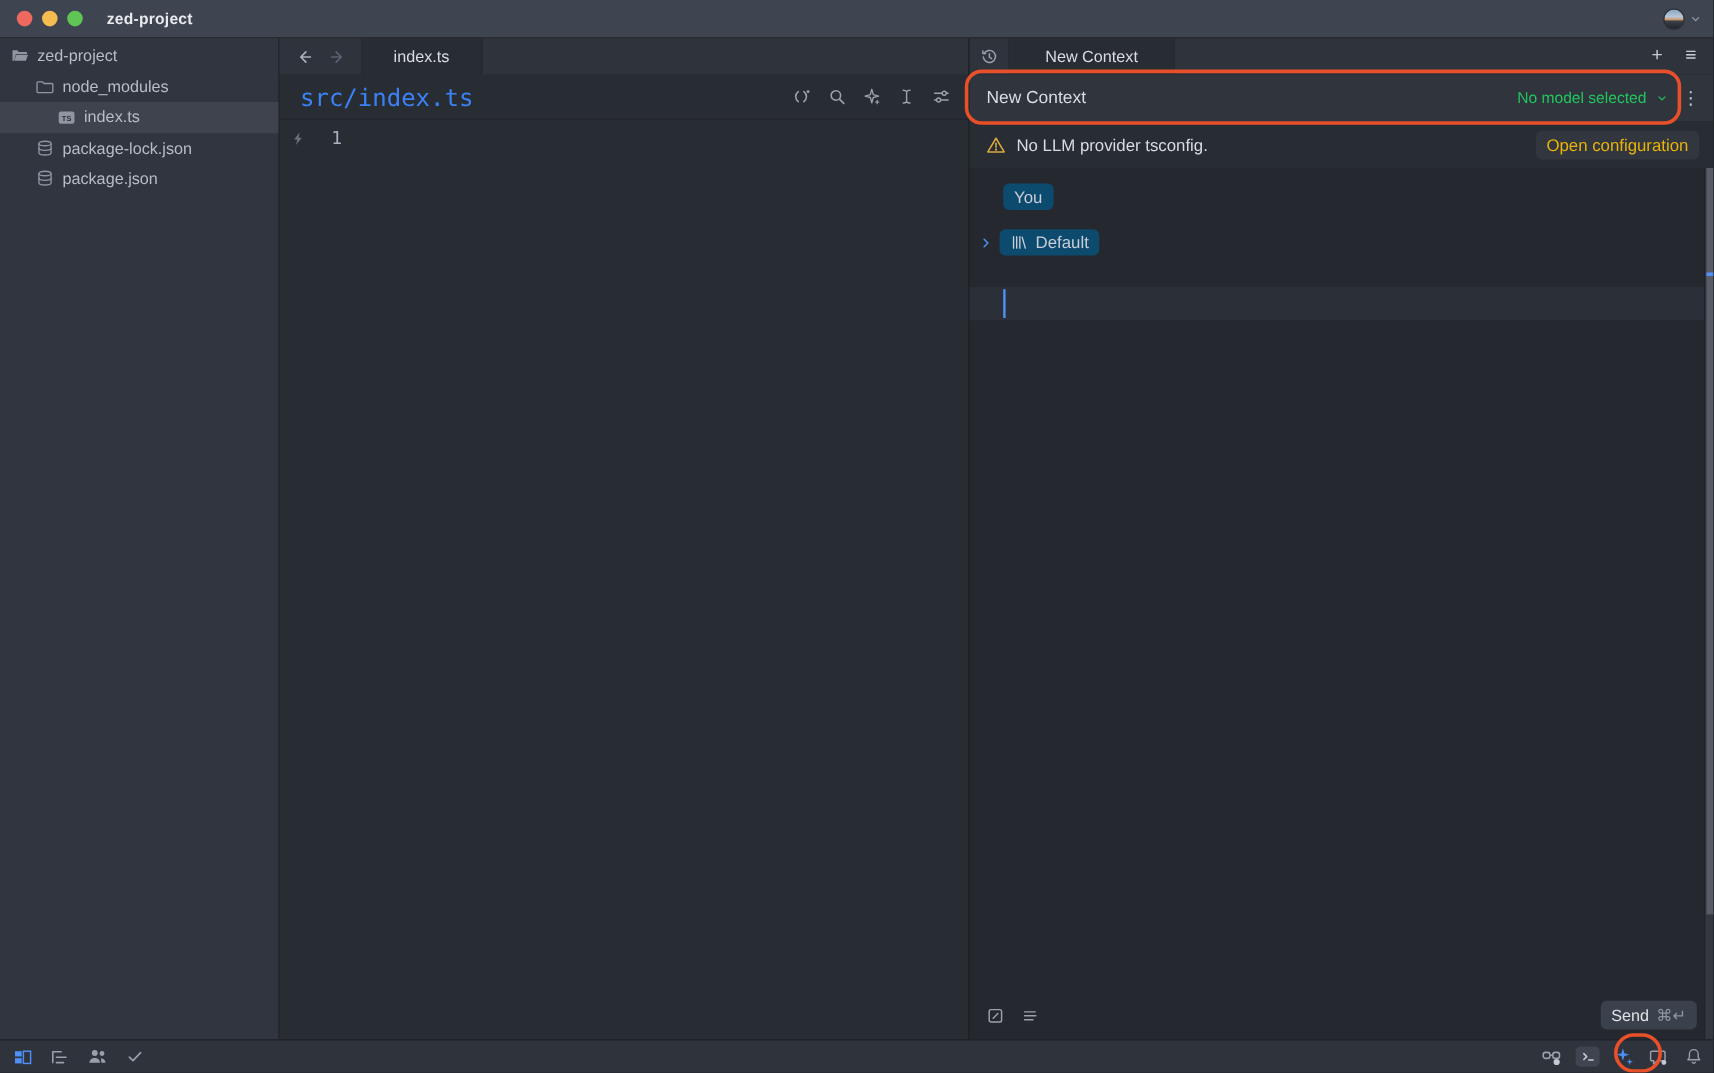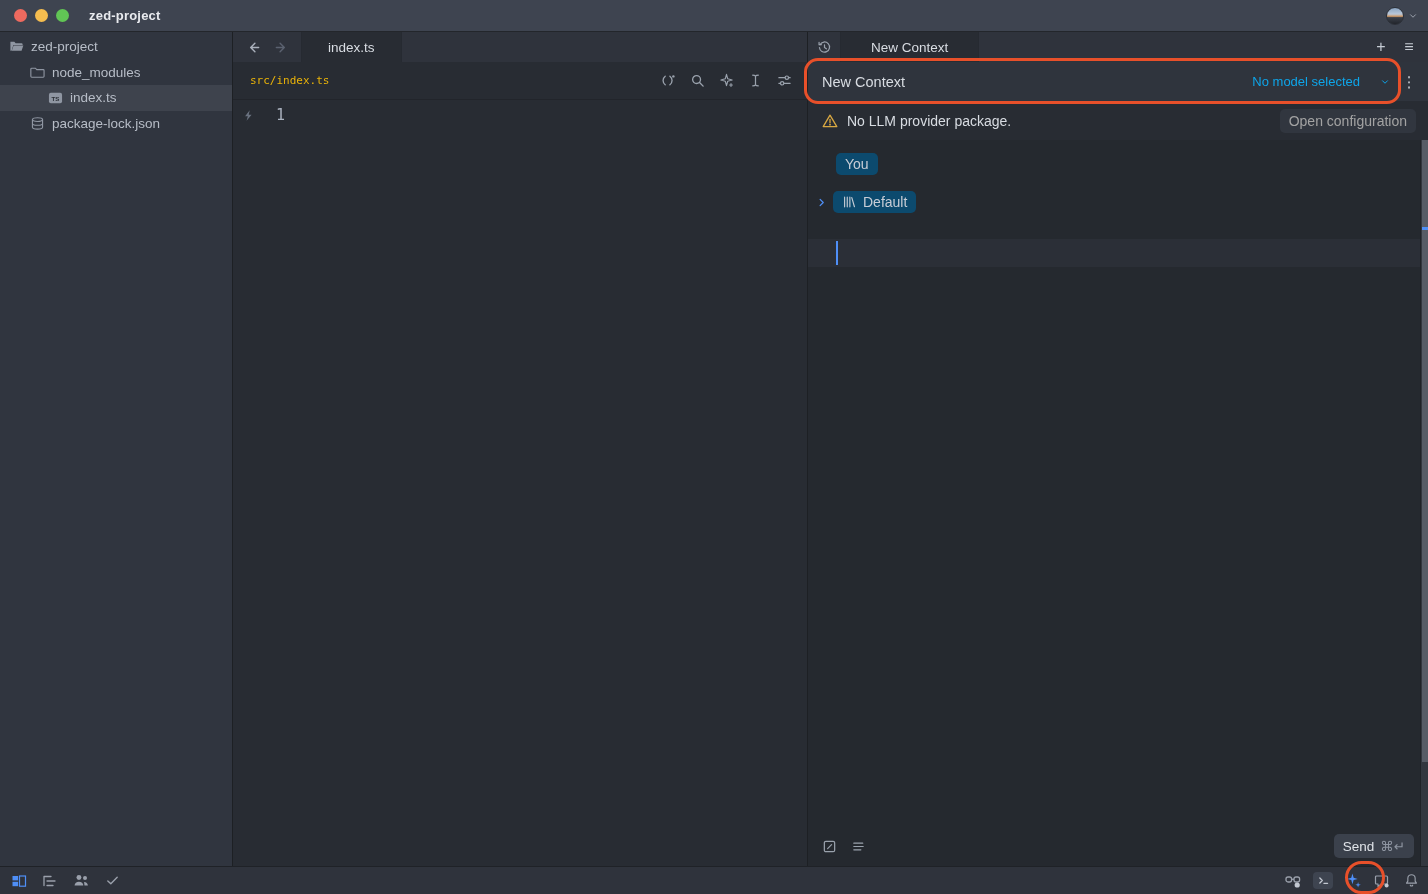--- a/index.html
+++ b/index.html
@@ -33,45 +33,45 @@
 
   
   .editor { width:574px; height:100%; display:flex; flex-direction:column; background:#282c33; }
   .tabbar { height:30px; background:#2f333c; display:flex; align-items:stretch; flex:0 0 auto; }
   .navbtns { display:flex; align-items:center; gap:6px; padding:0 9px; border-right:1px solid #262a31; }
   .icon-btn { display:flex; align-items:center; justify-content:center; width:22px; height:22px; color:#aab1bc; border-radius:4px; }
   .icon-btn.disabled { color:#5b6270; }
   .tab { display:flex; align-items:center; padding:0 26px; font-size:13.5px; color:#8f96a2; border-right:1px solid #262a31; }
   .tab.active { background:#282c33; color:#d9dde3; }
   .toolbar { height:38px; display:flex; align-items:center; padding:0 12px; border-bottom:1px solid #22252b; flex:0 0 auto; }
-  .breadcrumb { color:#eab308; font-size:11px; padding:3px 5px; border-radius:4px; }
+  .breadcrumb { color:#3b82f6; font-size:20px; padding:3px 5px; border-radius:4px; }
   .toolbar-icons { margin-left:auto; display:flex; align-items:center; gap:7px; }
   .toolbar-icons .icon-btn { color:#9aa2ad; }
   .editor-body { position:relative; flex:1; }
   .gutter-flash { position:absolute; left:9px; top:8px; color:#6a7280; }
   .line-num { position:absolute; left:0; top:6px; width:52px; text-align:right; color:#a9b1be; font-size:15px; }
 
   
   .assistant { width:621px; height:100%; background:#25292f; border-left:1px solid #1d2024; display:flex; flex-direction:column; }
   .assistant .tabbar { border-bottom:none; }
   .hist-btn { display:flex; align-items:center; justify-content:center; width:33px; color:#9aa2ad; border-right:1px solid #262a31; }
   .a-tab { display:flex; align-items:center; padding:0 30px; font-size:13.5px; background:#282c33; color:#d9dde3; border-right:1px solid #262a31; }
   .tabbar-right { margin-left:auto; display:flex; align-items:center; gap:6px; padding-right:8px; }
   .glyph-btn { width:22px; height:22px; display:flex; align-items:center; justify-content:center; color:#c6ccd4; font-size:16px; border-radius:4px; }
 
   .ctx-header { height:39px; background:#2f343d; display:flex; align-items:center; padding:0 10px 0 14px; flex:0 0 auto; }
   .ctx-title { color:#d9dde3; font-size:14.5px; }
   .ctx-header-right { margin-left:auto; display:flex; align-items:center; gap:10px; }
-  .model-select { display:flex; align-items:center; gap:20px; color:#0ea5e9; font-size:13px; cursor:default; }
+  .model-select { display:flex; align-items:center; gap:8px; color:#22c55e; font-size:13px; cursor:default; }
   .kebab { color:#c6ccd4; font-size:15px; width:18px; text-align:center; }
 
   .warning-row { height:39px; background:#282c33; display:flex; align-items:center; gap:9px; padding:0 12px 0 14px; flex:0 0 auto; }
   .warn-icon { color:#d9a842; display:flex; }
   .warn-text { color:#d8dce2; font-size:14px; }
-  .warn-action { margin-left:auto; color:#a3a3a3; font-size:14px; background:#31363f; padding:4px 9px; border-radius:5px; }
+  .warn-action { margin-left:auto; color:#eab308; font-size:14px; background:#31363f; padding:4px 9px; border-radius:5px; }
 
   .ctx-body { position:relative; flex:1; }
   .chip { display:inline-flex; align-items:center; gap:7px; background:#0c4a6e; color:#c8cdd6; font-size:14px;
     padding:3px 9px; border-radius:5px; }
   .you-chip { position:absolute; left:28px; top:13px; }
   .default-row { position:absolute; left:8px; top:51px; display:flex; align-items:center; gap:6px; }
   .chev-right { color:#4f8ff7; display:flex; }
   .lib-icon { display:flex; color:#c8cdd6; }
   .cursor-band { position:absolute; left:0; top:99px; right:8px; height:28px; background:#2b2f37; }
   .caret { position:absolute; left:28px; top:101px; width:2px; height:24px; background:#4f8ff7; }
@@ -156,20 +156,30 @@
       <div class="tree-row ind1">
         <span class="ticon">
           <svg width="15" height="15" viewBox="0 0 16 16">
               <ellipse cx="8" cy="3.8" rx="5.4" ry="2" fill="none" stroke="currentColor" stroke-width="1.2"></ellipse>
               <path d="M2.6 3.8v8.2c0 1.1 2.4 2 5.4 2s5.4-.9 5.4-2V3.8" fill="none" stroke="currentColor" stroke-width="1.2"></path>
               <path d="M2.6 7.9c0 1.1 2.4 2 5.4 2s5.4-.9 5.4-2" fill="none" stroke="currentColor" stroke-width="1.2"></path>
             </svg>
         </span>
         <span>package-lock.json</span>
       </div>
+      <div class="tree-row ind1">
+        <span class="ticon">
+          <svg width="15" height="15" viewBox="0 0 16 16">
+              <ellipse cx="8" cy="3.8" rx="5.4" ry="2" fill="none" stroke="currentColor" stroke-width="1.2"></ellipse>
+              <path d="M2.6 3.8v8.2c0 1.1 2.4 2 5.4 2s5.4-.9 5.4-2V3.8" fill="none" stroke="currentColor" stroke-width="1.2"></path>
+              <path d="M2.6 7.9c0 1.1 2.4 2 5.4 2s5.4-.9 5.4-2" fill="none" stroke="currentColor" stroke-width="1.2"></path>
+            </svg>
+        </span>
+        <span>package.json</span>
+      </div>
     </aside>
 
     <section class="editor">
       <div class="tabbar">
         <div class="navbtns">
           <span class="icon-btn">
             <svg width="15" height="15" viewBox="0 0 16 16">
                 <path d="M9.5 3.5 5 8l4.5 4.5M5 8h8.5" fill="none" stroke="currentColor" stroke-width="1.5" stroke-linecap="round" stroke-linejoin="round"></path>
               </svg>
           </span>
@@ -262,21 +272,21 @@
       </div>
 
       <div class="warning-row">
         <span class="warn-icon">
           <svg width="16" height="16" viewBox="0 0 16 16">
               <path d="M8 2.2 14.8 13.6H1.2z" fill="none" stroke="currentColor" stroke-width="1.3" stroke-linejoin="round"></path>
               <path d="M8 6.4v3.4" stroke="currentColor" stroke-width="1.3" stroke-linecap="round"></path>
               <circle cx="8" cy="11.7" r=".9" fill="currentColor"></circle>
             </svg>
         </span>
-        <span class="warn-text">No LLM provider package.</span>
+        <span class="warn-text">No LLM provider tsconfig.</span>
         <span class="warn-action">Open configuration</span>
       </div>
 
       <div class="ctx-body">
         <span class="chip you-chip">
           <span>You</span>
         </span>
 
         <div class="default-row">
           <span class="chev-right">

